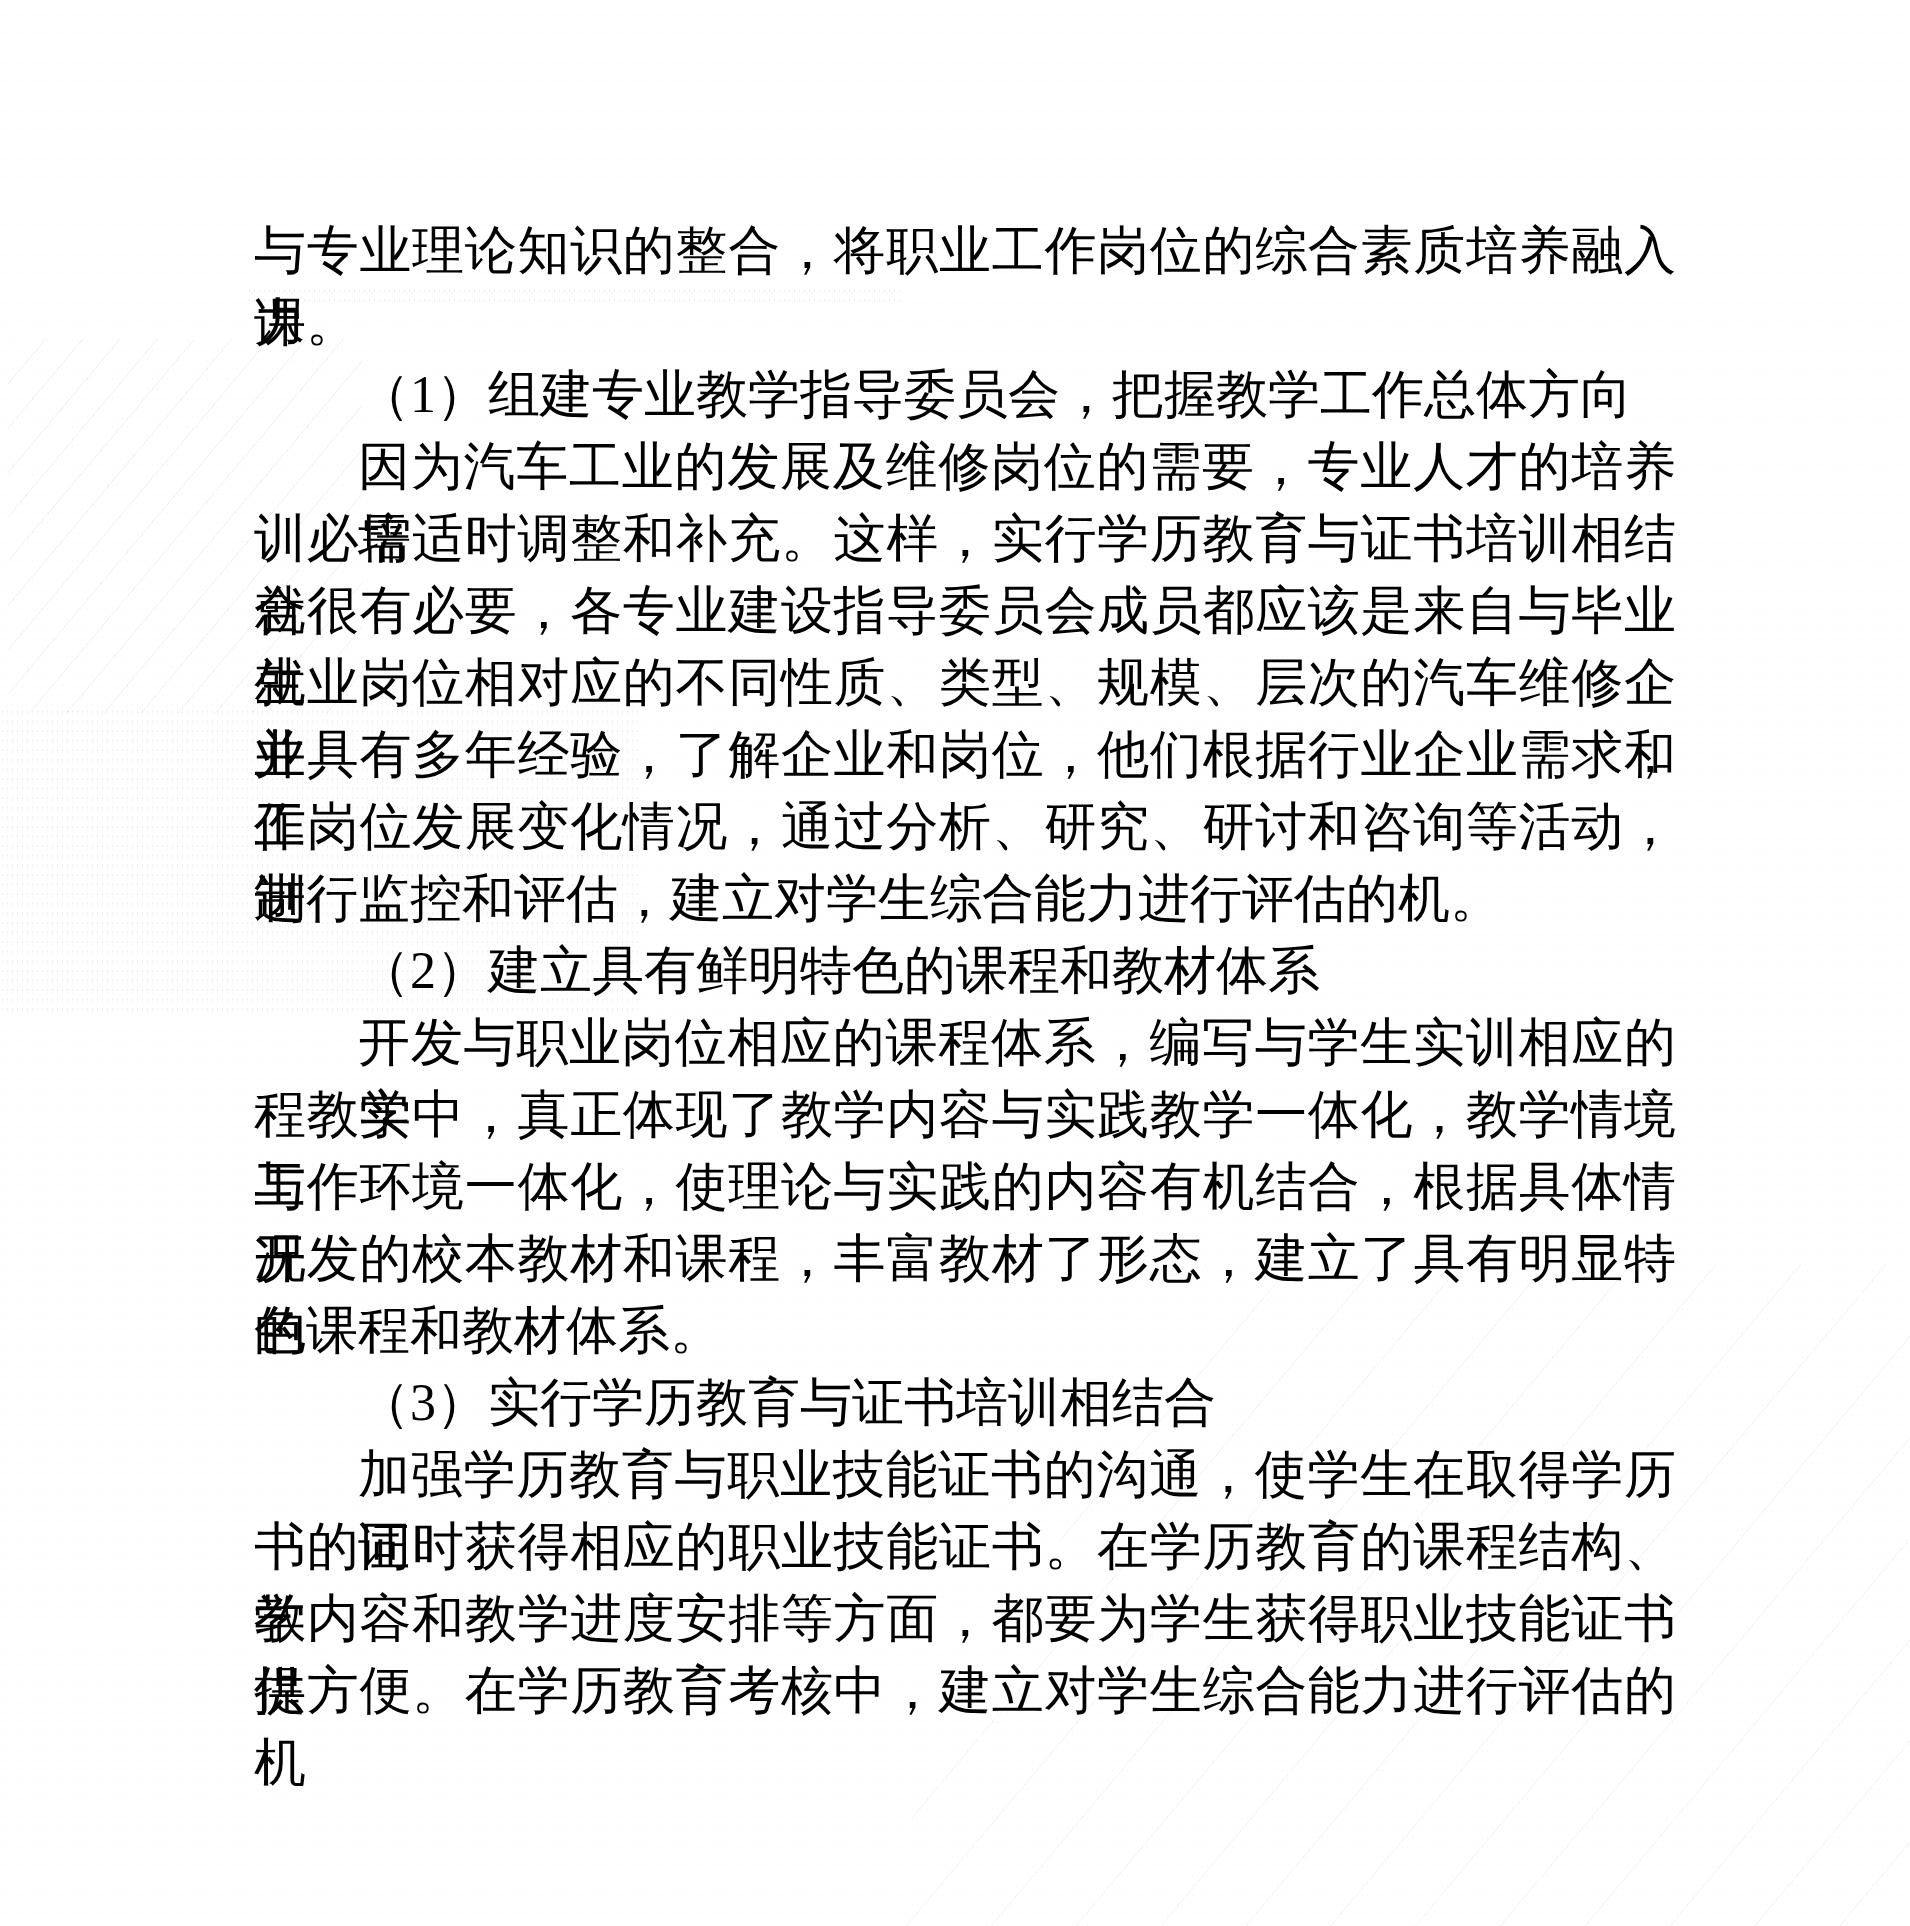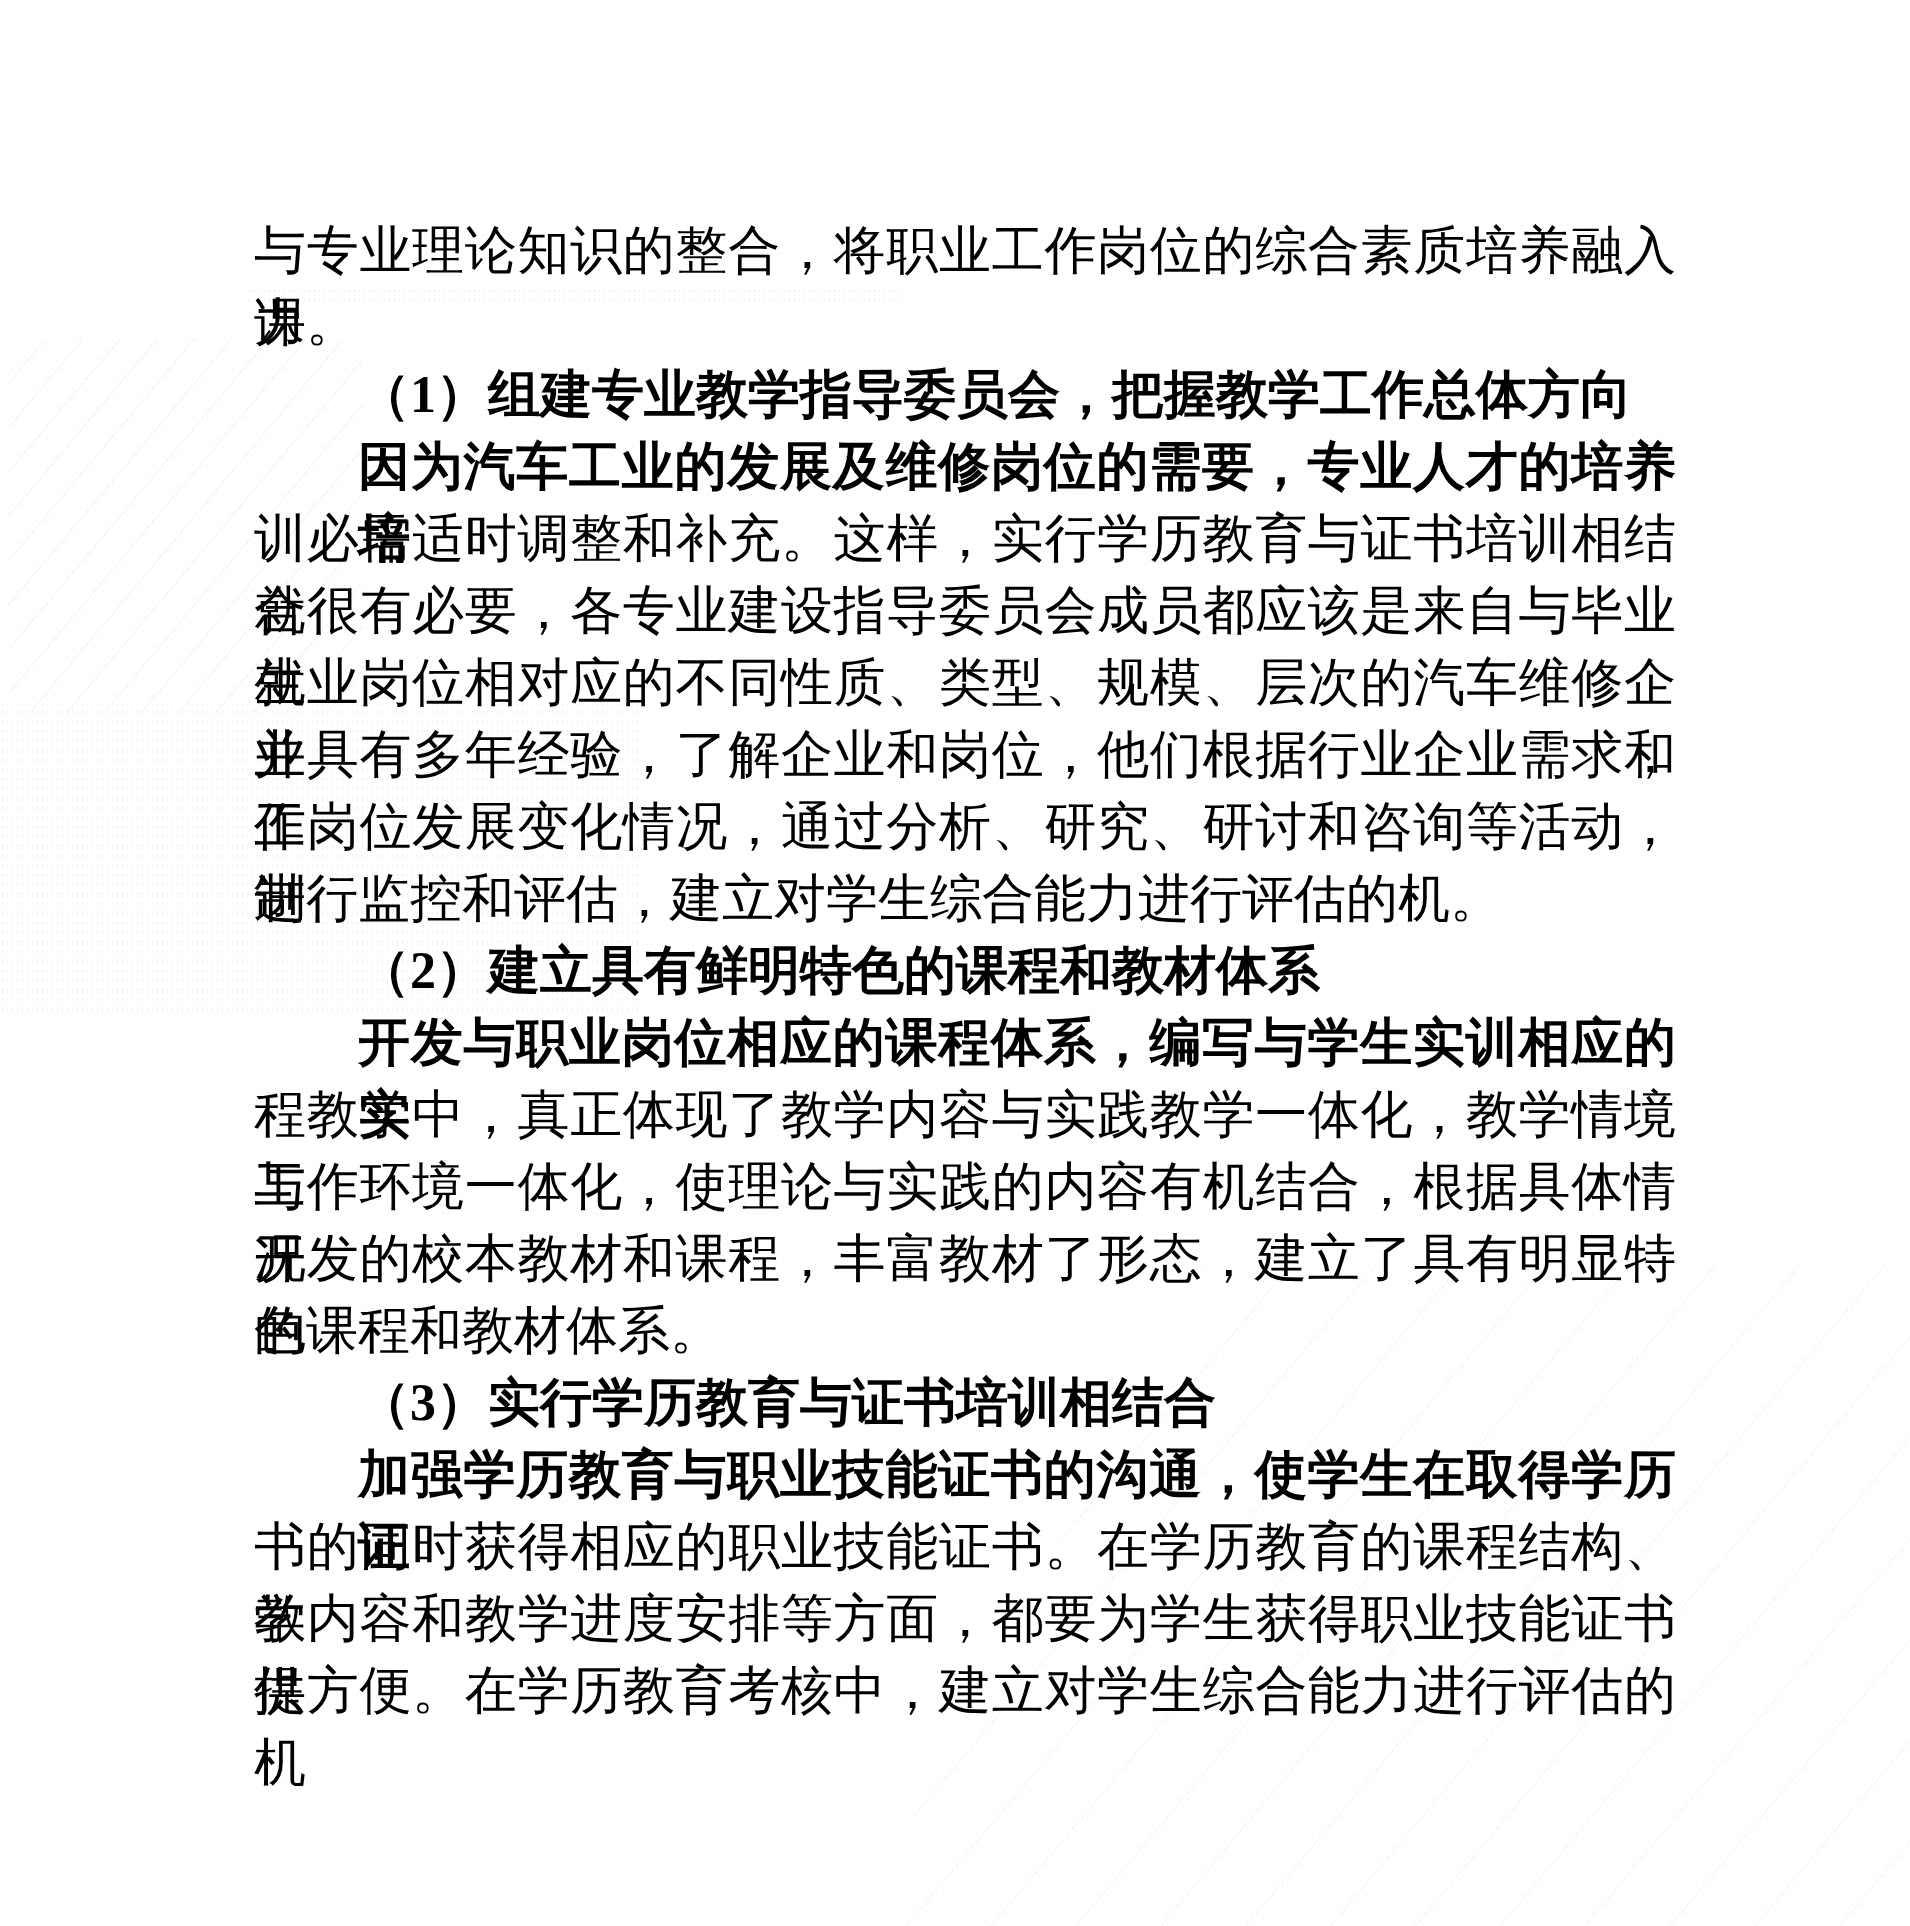--- a/index.html
+++ b/index.html
@@ -47,21 +47,21 @@
     line-height: 72px;
     color: #000000;
     letter-spacing: 0;
   }
   .line { height: 72px; }
   .just {
     text-align: justify;
     text-align-last: justify;
     text-justify: inter-character;
   }
-  .ind { padding-left: 104px; font-weight: bold; }
+  .ind { padding-left: 104px; }
 </style>
 </head>
 <body>
 
 <div class="page">
 
   <div class="dotrows tex-page"></div>
   <div class="dotrows tex-top"></div>
   <div class="dotrows tex-left"></div>
 

